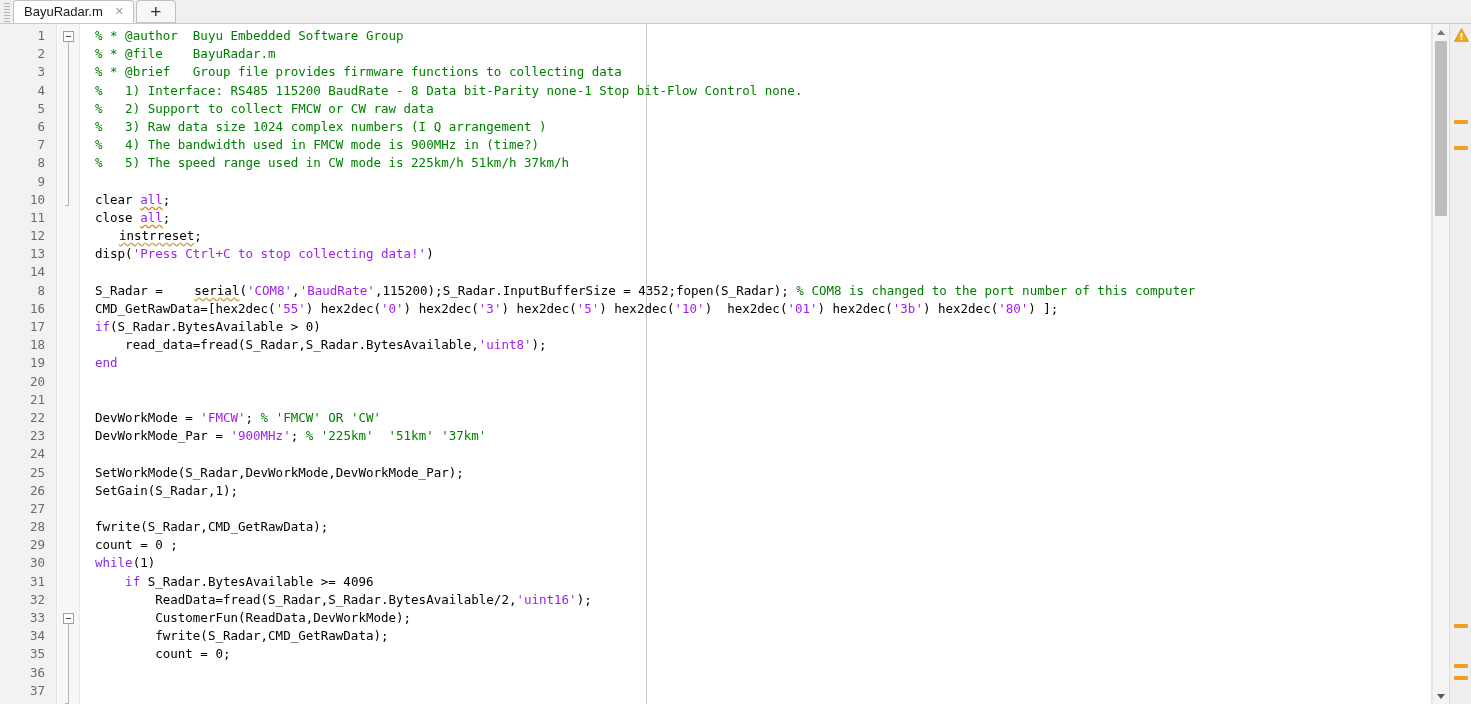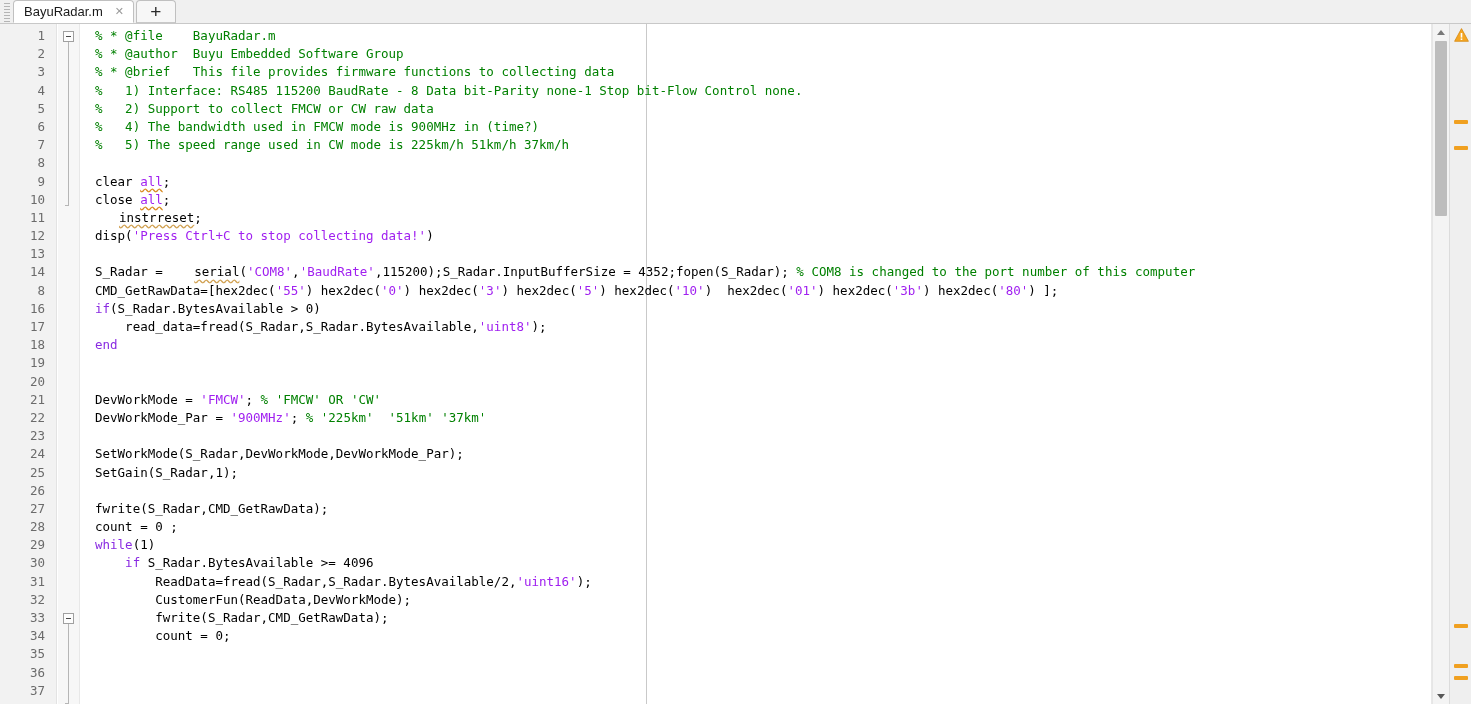--- a/index.html
+++ b/index.html
@@ -365,25 +365,26 @@
     <div class="fold-col">
       <div class="foldbox" style="top:7px;"></div>
       <div class="foldline" style="top:18px;height:164px;"></div>
       <div class="foldbox" style="top:589px;"></div>
       <div class="foldline" style="top:600px;height:80px;"></div>
     </div>
 
     <div class="code">
       <div class="ruler"></div>
       <div class="code-lines" id="codelines">
+          <div class="cl"><span class="c">% * @author  Buyu Embedded Software Group</span></div>
           <div class="cl"><span class="c">% * @file    BayuRadar.m</span></div>
-          <div class="cl"><span class="c">% * @author  Buyu Embedded Software Group</span></div>
-          <div class="cl"><span class="c">% * @brief   This file provides firmware functions to collecting data</span></div>
+          <div class="cl"><span class="c">% * @brief   Group file provides firmware functions to collecting data</span></div>
           <div class="cl"><span class="c">%   1) Interface: RS485 115200 BaudRate - 8 Data bit-Parity none-1 Stop bit-Flow Control none.</span></div>
           <div class="cl"><span class="c">%   2) Support to collect FMCW or CW raw data</span></div>
+          <div class="cl"><span class="c">%   3) Raw data size 1024 complex numbers (I Q arrangement )</span></div>
           <div class="cl"><span class="c">%   4) The bandwidth used in FMCW mode is 900MHz in (time?)</span></div>
           <div class="cl"><span class="c">%   5) The speed range used in CW mode is 225km/h 51km/h 37km/h</span></div>
           <div class="cl">&nbsp;</div>
           <div class="cl">clear <span class="uw">all</span>;</div>
           <div class="cl">close <span class="uw">all</span>;</div>
           <div class="cl"><span class="und">instrreset</span>;</div>
           <div class="cl">disp(<span class="s">'Press Ctrl+C to stop collecting data!'</span>)</div>
           <div class="cl">&nbsp;</div>
           <div class="cl">S_Radar = <span class="und">serial</span>(<span class="s">'COM8'</span>,<span class="s">'BaudRate'</span>,115200);S_Radar.InputBufferSize = 4352;fopen(S_Radar); <span class="c">% COM8 is changed to the port number of this computer</span></div>
           <div class="cl">CMD_GetRawData=[hex2dec(<span class="s">'55'</span>) hex2dec(<span class="s">'0'</span>) hex2dec(<span class="s">'3'</span>) hex2dec(<span class="s">'5'</span>) hex2dec(<span class="s">'10'</span>)  hex2dec(<span class="s">'01'</span>) hex2dec(<span class="s">'3b'</span>) hex2dec(<span class="s">'80'</span>) ];</div>

